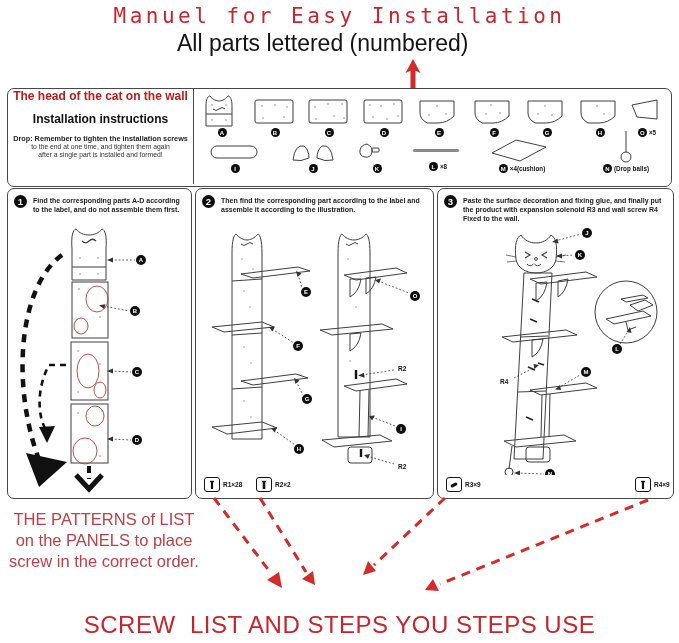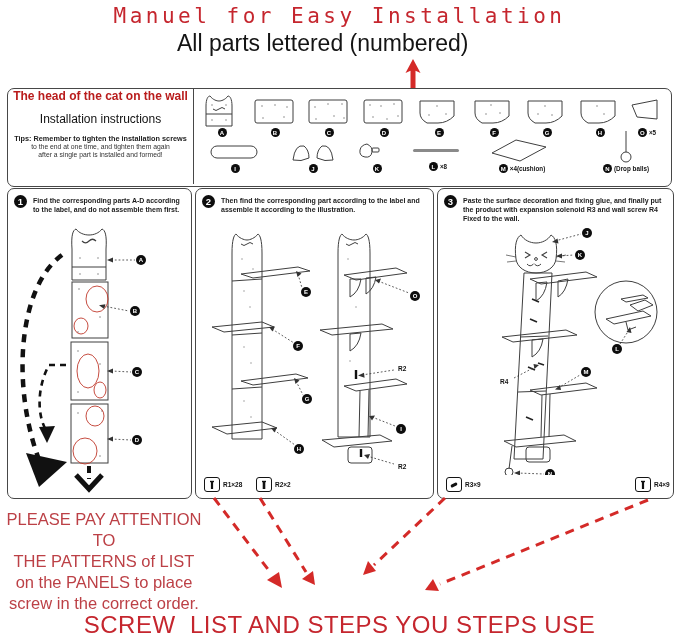--- a/index.html
+++ b/index.html
@@ -8,21 +8,21 @@
   .abs{position:absolute;}
   .title{left:0;top:4px;width:679px;text-align:center;
          font-family:"DejaVu Sans Mono",monospace;font-weight:normal;font-size:21px;
          letter-spacing:3.5px;color:#c5262e;}
   .subtitle{left:177px;top:30px;width:500px;text-align:left;font-size:23px;color:#141414;}
   .box{position:absolute;border:1.4px solid #474747;border-radius:7px;background:#fff;}
   .partsbox{left:7px;top:88px;width:663px;height:97px;}
   .pb-divider{position:absolute;left:185px;top:0;width:0;height:95px;border-left:1.2px solid #474747;}
   .pb-left{position:absolute;left:0;top:0;width:185px;height:95px;text-align:center;}
   .pb-h1{margin-top:0;font-size:12px;font-weight:bold;color:#b91c1c;}
-  .pb-h2{margin-top:9px;font-size:12px;font-weight:normal;color:#111;}
+  .pb-h2{margin-top:9px;font-size:12px;font-weight:bold;color:#111;}
   .pb-tips1{margin-top:8px;font-size:7.3px;font-weight:bold;color:#222;}
   .pb-tips2{font-size:6.8px;color:#333;line-height:1.25;}
   .pb-right{position:absolute;left:186px;top:0;width:477px;height:95px;}
   .pcell{position:absolute;width:52px;text-align:center;}
   .plabel{display:flex;align-items:center;justify-content:center;gap:2px;margin-top:1px;}
   .badge{display:inline-flex;align-items:center;justify-content:center;flex:none;
          width:9px;height:9px;border-radius:50%;background:#0d0d0d;color:#fff;
          font-size:6px;font-weight:bold;}
   .qty{font-size:6.3px;font-weight:bold;color:#111;white-space:nowrap;}
   .panel{position:absolute;top:188px;height:309px;border:1.4px solid #474747;border-radius:7px;background:#fff;}
@@ -58,21 +58,21 @@
   <div class="abs subtitle">All parts lettered (numbered)</div>
 
   <svg class="abs" style="left:400px;top:57px" width="26" height="33" viewBox="0 0 26 33">
     <path d="M13,2 L20.5,16 L15.5,13.7 L15.5,33 L10.5,33 L10.5,13.7 L5.5,16 Z" fill="#d42a28"></path>
   </svg>
 
   <div class="box partsbox">
     <div class="pb-left">
       <div class="pb-h1">The head of the cat on the wall</div>
       <div class="pb-h2">Installation instructions</div>
-      <div class="pb-tips1">Tips: Remember to tighten the installation screws</div>
+      <div class="pb-tips1">Drop: Remember to tighten the installation screws</div>
       <div class="pb-tips2">to the end at one time, and tighten them again</div>
       <div class="pb-tips2">after a single part is installed and formed!</div>
     </div>
     <div class="pb-divider"></div>
     <div class="pb-right">
 
       <div class="pcell" style="left:3px;top:5px">
         <svg width="44" height="33" viewBox="0 0 44 33">
           <path class="sk" d="M9,32 L9,12 C9,5 11,2 13,2 C16,6 20,7 22,7 C24,7 28,6 31,2 C33,2 35,5 35,12 L35,32 Z"></path>
           <line class="sk" x1="9" y1="20" x2="35" y2="20"></line>
@@ -514,21 +514,20 @@
         <svg width="8" height="10" viewBox="0 0 8 10">
             <line x1="4" y1="1.5" x2="4" y2="9" stroke="#111" stroke-width="2.2"></line>
             <line x1="2" y1="1.5" x2="6" y2="1.5" stroke="#111" stroke-width="1.4"></line>
           </svg>
       </span>
       <span>R4×9</span>
     </div>
   </div>
 
   <div class="abs warning">
-    <div>PLEASE PAY ATTENTION TO</div>
     <div>THE PATTERNS of LIST</div>
     <div>on the PANELS to place</div>
     <div>screw in the correct order.</div>
   </div>
 
   <svg class="abs" style="left:180px;top:495px" width="499" height="112" viewBox="0 0 499 112">
     <g stroke="#d42a28" stroke-width="3" stroke-dasharray="9,7" fill="none">
       <line x1="34" y1="3" x2="90" y2="77"></line>
       <line x1="80" y1="3" x2="126" y2="77"></line>
       <line x1="265" y1="3" x2="194" y2="70"></line>

